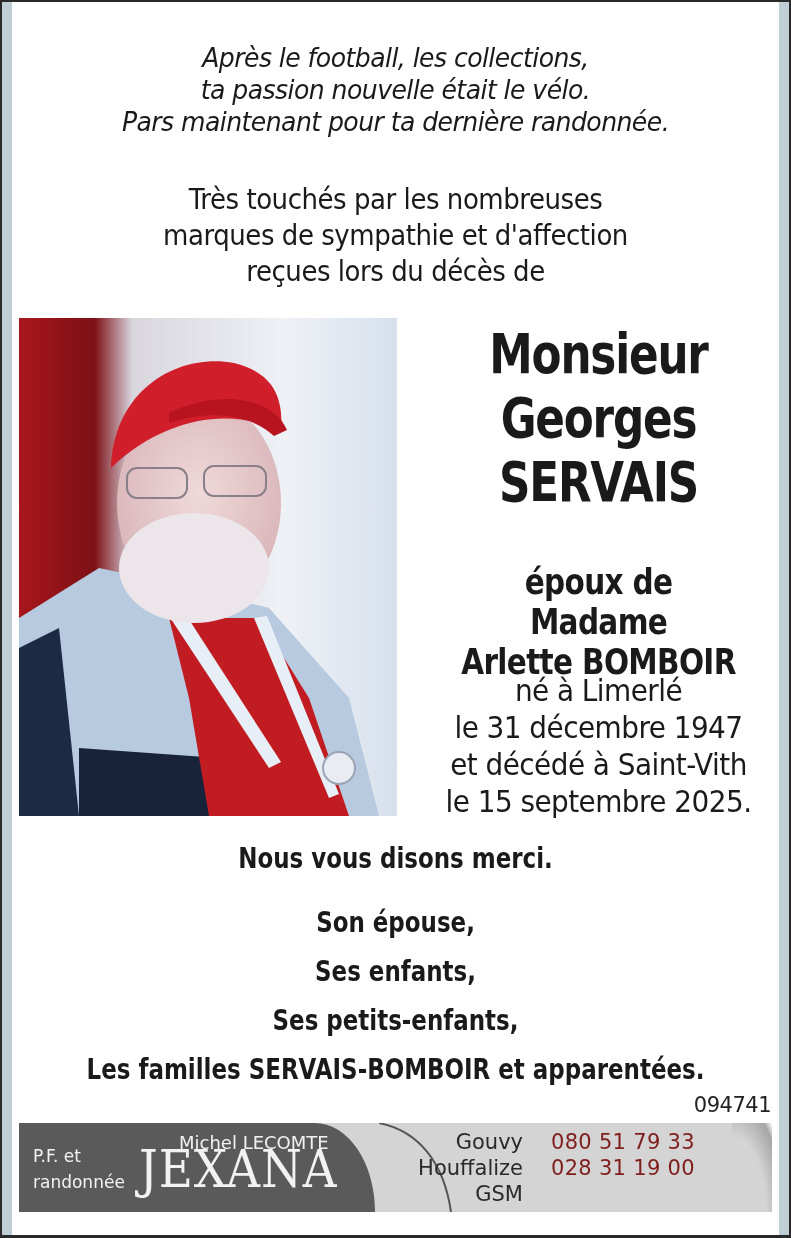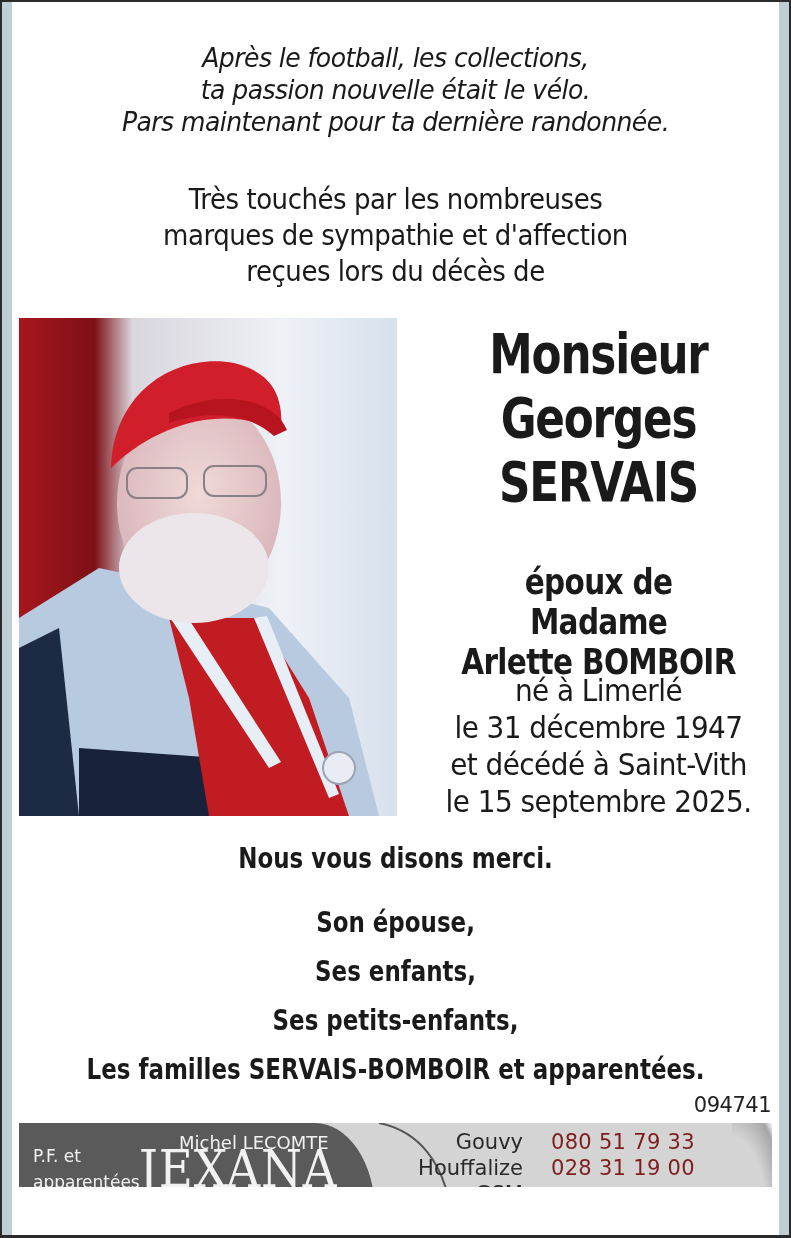--- a/index.html
+++ b/index.html
@@ -27,21 +27,21 @@
   .dates { top:672px; font-size:31px; line-height:37px; letter-spacing:-0.6px;
            transform:scaleX(0.9); transform-origin:center top; }
 
   .merci { top:842px; font-weight:bold; font-size:28px; line-height:34px;
            transform:scaleX(0.82); transform-origin:center top; }
   .family { top:898px; font-weight:bold; font-size:28px; line-height:49px;
             transform:scaleX(0.82); transform-origin:center top; }
 
   .ref { position:absolute; right:20px; top:1093px; font-size:21px; letter-spacing:-0.5px; color:#222; }
 
-  .banner { position:absolute; left:19px; top:1123px; width:753px; height:64px; background:#d4d4d4; overflow:hidden; }
+  .banner { position:absolute; left:19px; top:1123px; width:753px; height:89px; background:#d4d4d4; overflow:hidden; }
   .banner-dark { position:absolute; left:0; top:0; width:356px; height:89px; background:#5a5a5a;
                  border-top-right-radius:60px 89px; }
   .banner-shadow { position:absolute; right:0; top:0; width:40px; height:89px;
                    background:radial-gradient(ellipse at 0% 100%, rgba(0,0,0,0) 60%, rgba(120,120,120,0.5) 90%, #ffffff 100%); }
   .curve-line { position:absolute; left:360px; top:0; width:120px; height:89px; }
   .pf { position:absolute; left:14px; top:20px; color:#f2f2f2; font-size:17px; line-height:26px; }
   .michel { position:absolute; left:160px; top:9px; color:#f2f2f2; font-size:18px; letter-spacing:0px; }
   .jexana { position:absolute; left:120px; top:16px; color:#f2f2f2; font-family:"DejaVu Serif", serif;
             font-size:52px; line-height:60px; letter-spacing:1px; transform:scaleX(0.9); transform-origin:left top; }
   .places { position:absolute; left:368px; top:6px; font-size:21px; line-height:26px; color:#2a2a2a; text-align:right; width:136px; }
@@ -135,21 +135,21 @@
 <div class="ref">094741</div>
 
 <div class="banner">
   <div class="banner-dark"></div>
   <svg class="curve-line" viewBox="0 0 120 89">
     <path d="M0 0 C40 8 65 40 72 89" fill="none" stroke="#555" stroke-width="2"></path>
   </svg>
   <div class="banner-shadow"></div>
   <div class="pf">
     <div>P.F. et</div>
-    <div>apparentées</div>
+    <div>randonnée</div>
   </div>
   <div class="michel">Michel LECOMTE</div>
   <div class="jexana">JEXANA</div>
   <div class="places">
     <div>Gouvy</div>
     <div>Houffalize</div>
     <div class="gsm">GSM</div>
   </div>
   <div class="phones">
     <div>080 51 79 33</div>

